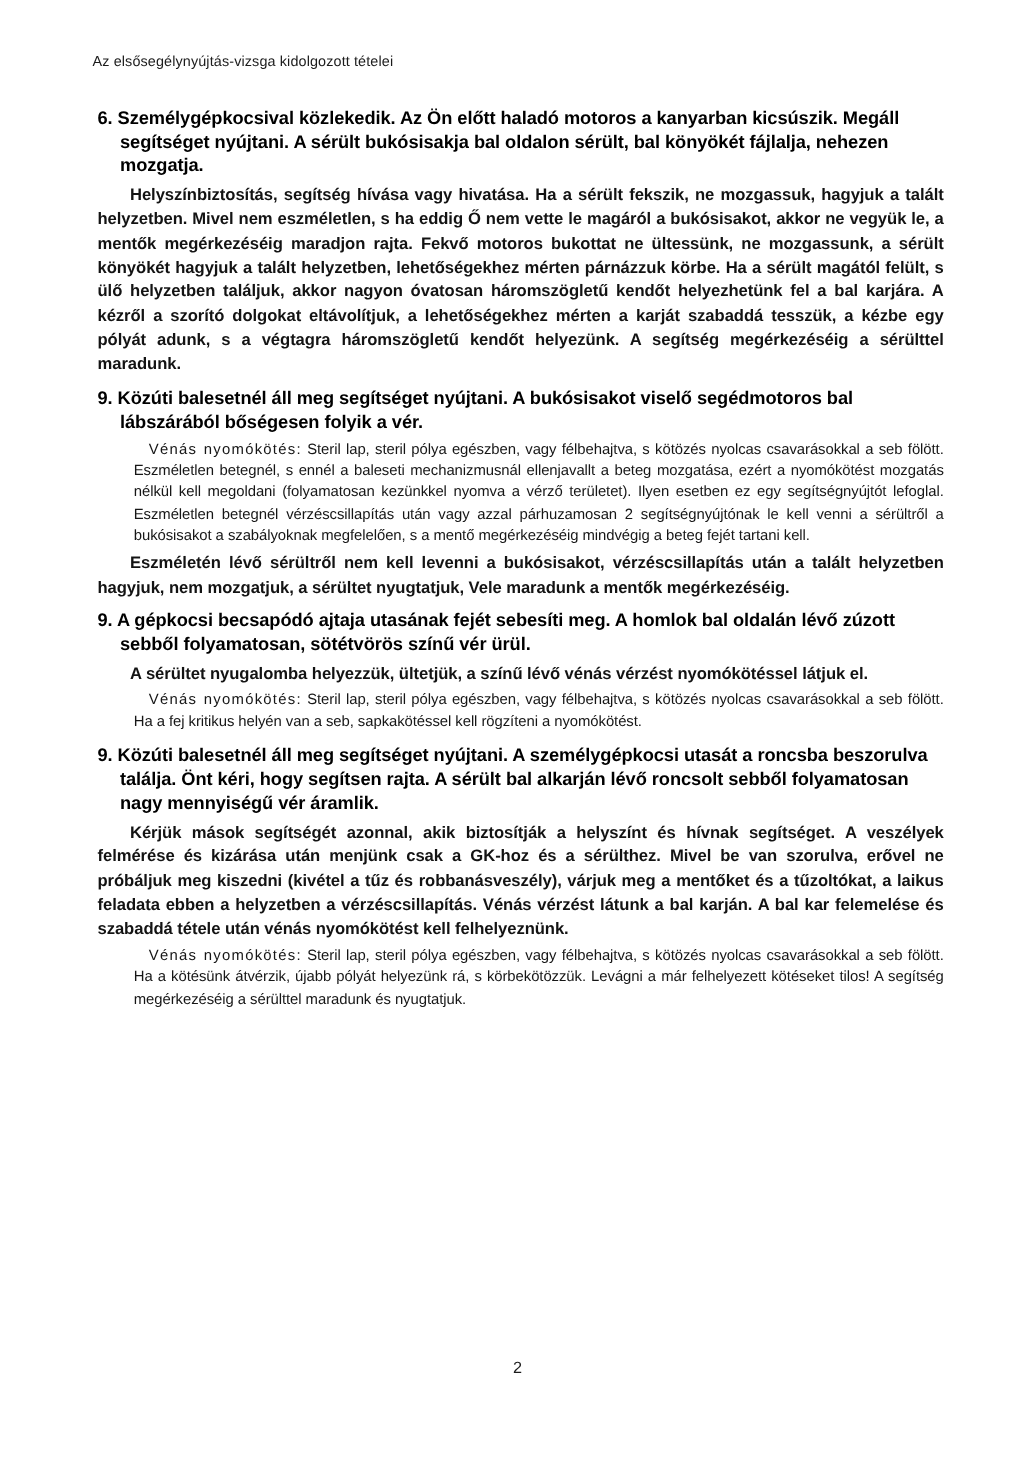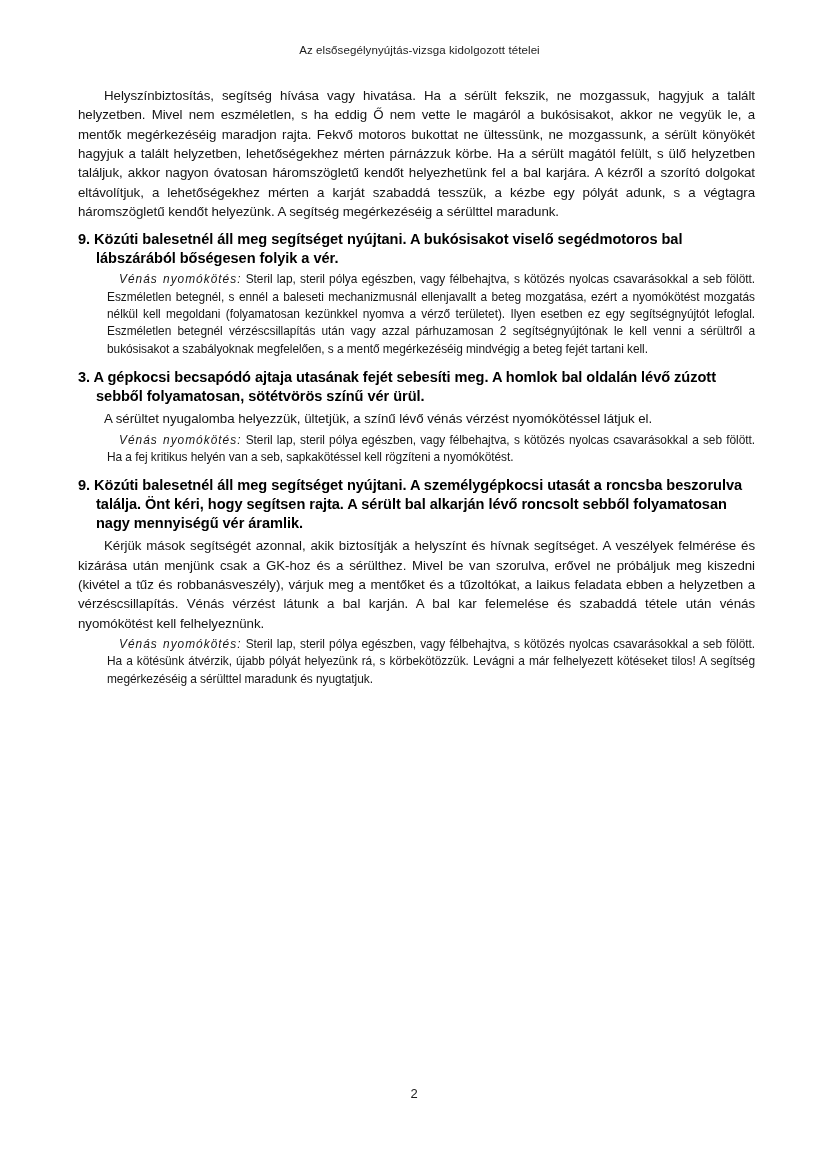--- a/index.html
+++ b/index.html
@@ -22,23 +22,23 @@
     width: 828px;
     height: 1171px;
     box-sizing: border-box;
     padding: 0;
   }
 
   
   .doc-header {
     position: absolute;
     top: 44px;
-    left: 84px;
+    left: 74px;
     right: 73px;
-    text-align: center;
+    text-align: left;
     font-size: 11.5px;
     color: #1b1b1b;
     letter-spacing: 0.1px;
     white-space: nowrap;
   }
 
   
   .content {
     position: absolute;
     top: 86px;
@@ -65,36 +65,36 @@
   
   .para {
     font-size: 13.3px;
     line-height: 1.455;
     text-align: justify;
     text-justify: inter-word;
     margin: 0 0 2px 0;
     text-indent: 26px;
     color: #131313;
     letter-spacing: -0.05px;
+    font-weight: bold;
   }
 
   
   .subblock {
     font-size: 11.9px;
     line-height: 1.46;
     text-align: justify;
     text-justify: inter-word;
     margin: 3px 0 3px 0;
     padding-left: 29px;
     text-indent: 12px;
     color: #161616;
     letter-spacing: -0.05px;
   }
   .subblock .term {
-    font-style: italic;
     letter-spacing: 1.0px;
   }
 
   .gap-sm { height: 7px; }
 
   
   .page-number {
     position: absolute;
     top: 1086px;
     left: 0;
@@ -107,36 +107,38 @@
 </head>
 <body>
 
 <div class="page">
 
   <div class="doc-header">Az elsősegélynyújtás-vizsga kidolgozott tételei</div>
 
   <div class="content">
 
     <section class="item">
+      <h2 class="item-heading">6. Személygépkocsival közlekedik. Az Ön előtt haladó motoros a kanyarban kicsúszik. Megáll segítséget nyújtani. A sérült bukósisakja bal oldalon sérült, bal könyökét fájlalja, nehezen mozgatja.</h2>
       <p class="para">Helyszínbiztosítás, segítség hívása vagy hivatása. Ha a sérült fekszik, ne mozgassuk, hagyjuk a talált helyzetben. Mivel nem eszméletlen, s ha eddig Ő nem vette le magáról a bukósisakot, akkor ne vegyük le, a mentők megérkezéséig maradjon rajta. Fekvő motoros bukottat ne ültessünk, ne mozgassunk, a sérült könyökét hagyjuk a talált helyzetben, lehetőségekhez mérten párnázzuk körbe. Ha a sérült magától felült, s ülő helyzetben találjuk, akkor nagyon óvatosan háromszögletű kendőt helyezhetünk fel a bal karjára. A kézről a szorító dolgokat eltávolítjuk, a lehetőségekhez mérten a karját szabaddá tesszük, a kézbe egy pólyát adunk, s a végtagra háromszögletű kendőt helyezünk. A segítség megérkezéséig a sérülttel maradunk.</p>
     </section>
 
     <div class="gap-sm"></div>
 
     <section class="item">
       <h2 class="item-heading">9. Közúti balesetnél áll meg segítséget nyújtani. A bukósisakot viselő segédmotoros bal lábszárából bőségesen folyik a vér.</h2>
       <p class="subblock">
         <span class="term">Vénás nyomókötés:</span><span> Steril lap, steril pólya egészben, vagy félbehajtva, s kötözés nyolcas csavarásokkal a seb fölött. Eszméletlen betegnél, s ennél a baleseti mechanizmusnál ellenjavallt a beteg mozgatása, ezért a nyomókötést mozgatás nélkül kell megoldani (folyamatosan kezünkkel nyomva a vérző területet). Ilyen esetben ez egy segítségnyújtót lefoglal. Eszméletlen betegnél vérzéscsillapítás után vagy azzal párhuzamosan 2 segítségnyújtónak le kell venni a sérültről a bukósisakot a szabályoknak megfelelően, s a mentő megérkezéséig mindvégig a beteg fejét tartani kell.</span>
       </p>
+      <p class="para">Eszméletén lévő sérültről nem kell levenni a bukósisakot, vérzéscsillapítás után a talált helyzetben hagyjuk, nem mozgatjuk, a sérültet nyugtatjuk, Vele maradunk a mentők megérkezéséig.</p>
     </section>
 
     <div class="gap-sm"></div>
 
     <section class="item">
-      <h2 class="item-heading">3. A gépkocsi becsapódó ajtaja utasának fejét sebesíti meg. A homlok bal oldalán lévő zúzott sebből folyamatosan, sötétvörös színű vér ürül.</h2>
+      <h2 class="item-heading">9. A gépkocsi becsapódó ajtaja utasának fejét sebesíti meg. A homlok bal oldalán lévő zúzott sebből folyamatosan, sötétvörös színű vér ürül.</h2>
       <p class="para">A sérültet nyugalomba helyezzük, ültetjük, a színű lévő vénás vérzést nyomókötéssel látjuk el.</p>
       <p class="subblock">
         <span class="term">Vénás nyomókötés:</span><span> Steril lap, steril pólya egészben, vagy félbehajtva, s kötözés nyolcas csavarásokkal a seb fölött. Ha a fej kritikus helyén van a seb, sapkakötéssel kell rögzíteni a nyomókötést.</span>
       </p>
     </section>
 
     <div class="gap-sm"></div>
 
     <section class="item">
       <h2 class="item-heading">9. Közúti balesetnél áll meg segítséget nyújtani. A személygépkocsi utasát a roncsba beszorulva találja. Önt kéri, hogy segítsen rajta. A sérült bal alkarján lévő roncsolt sebből folyamatosan nagy mennyiségű vér áramlik.</h2>

